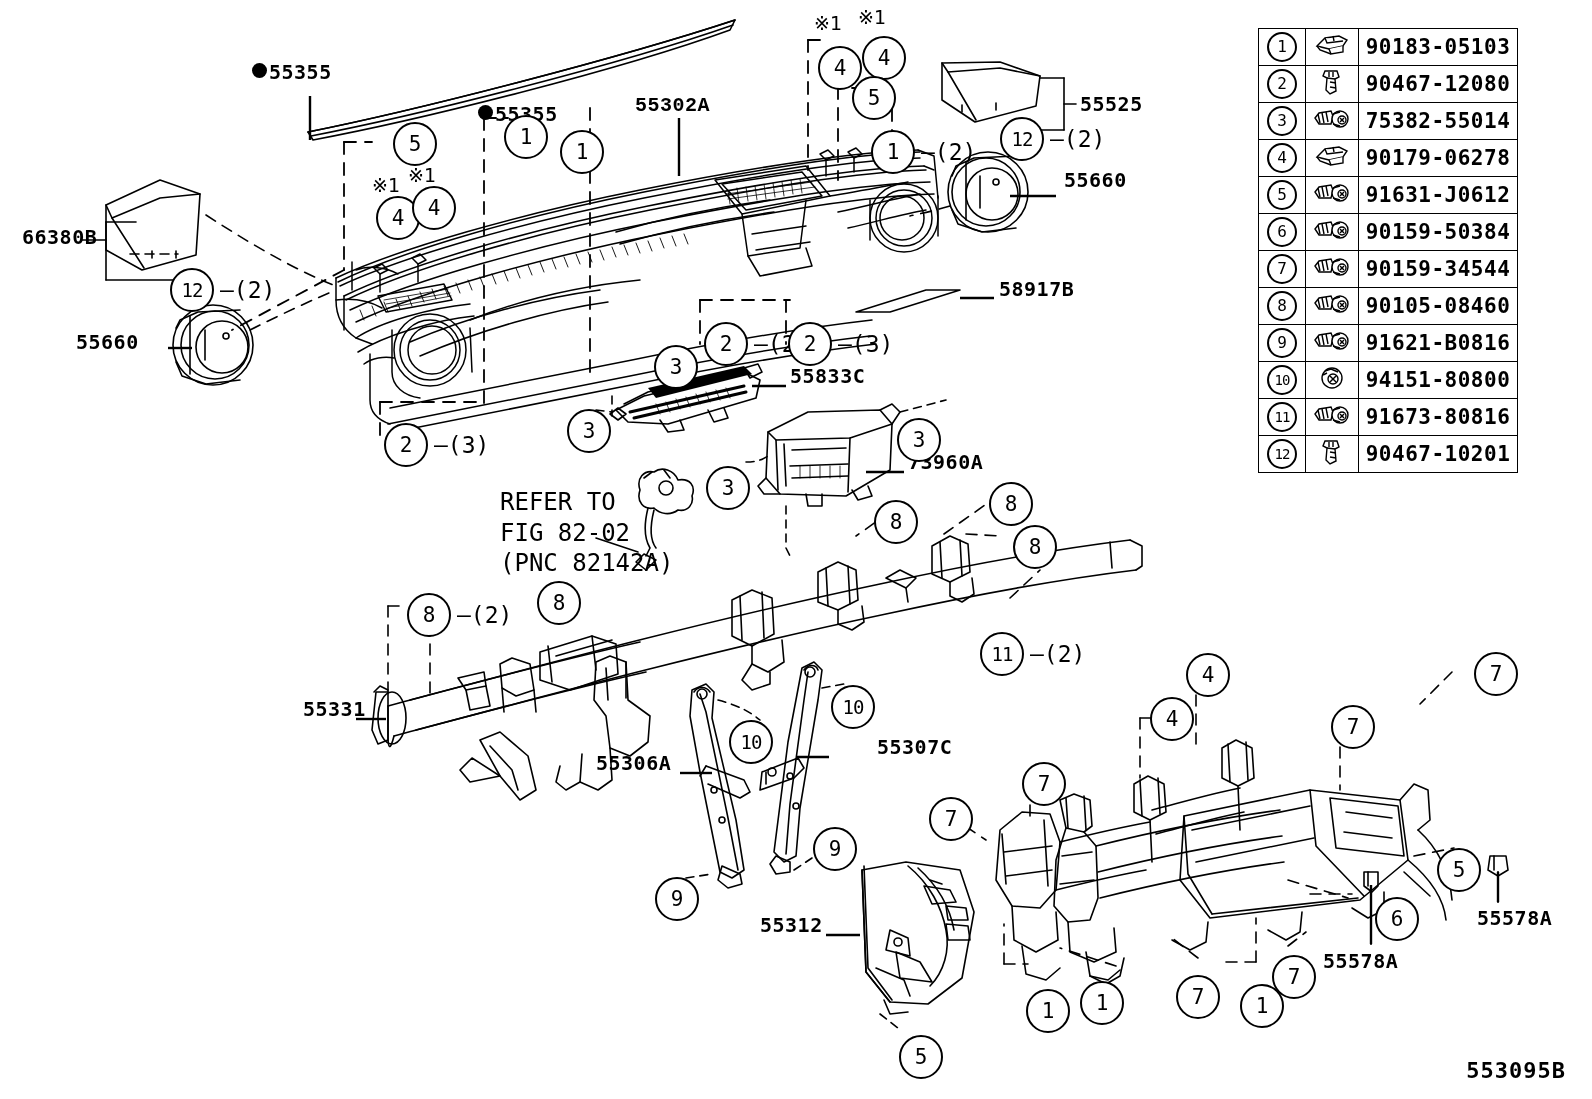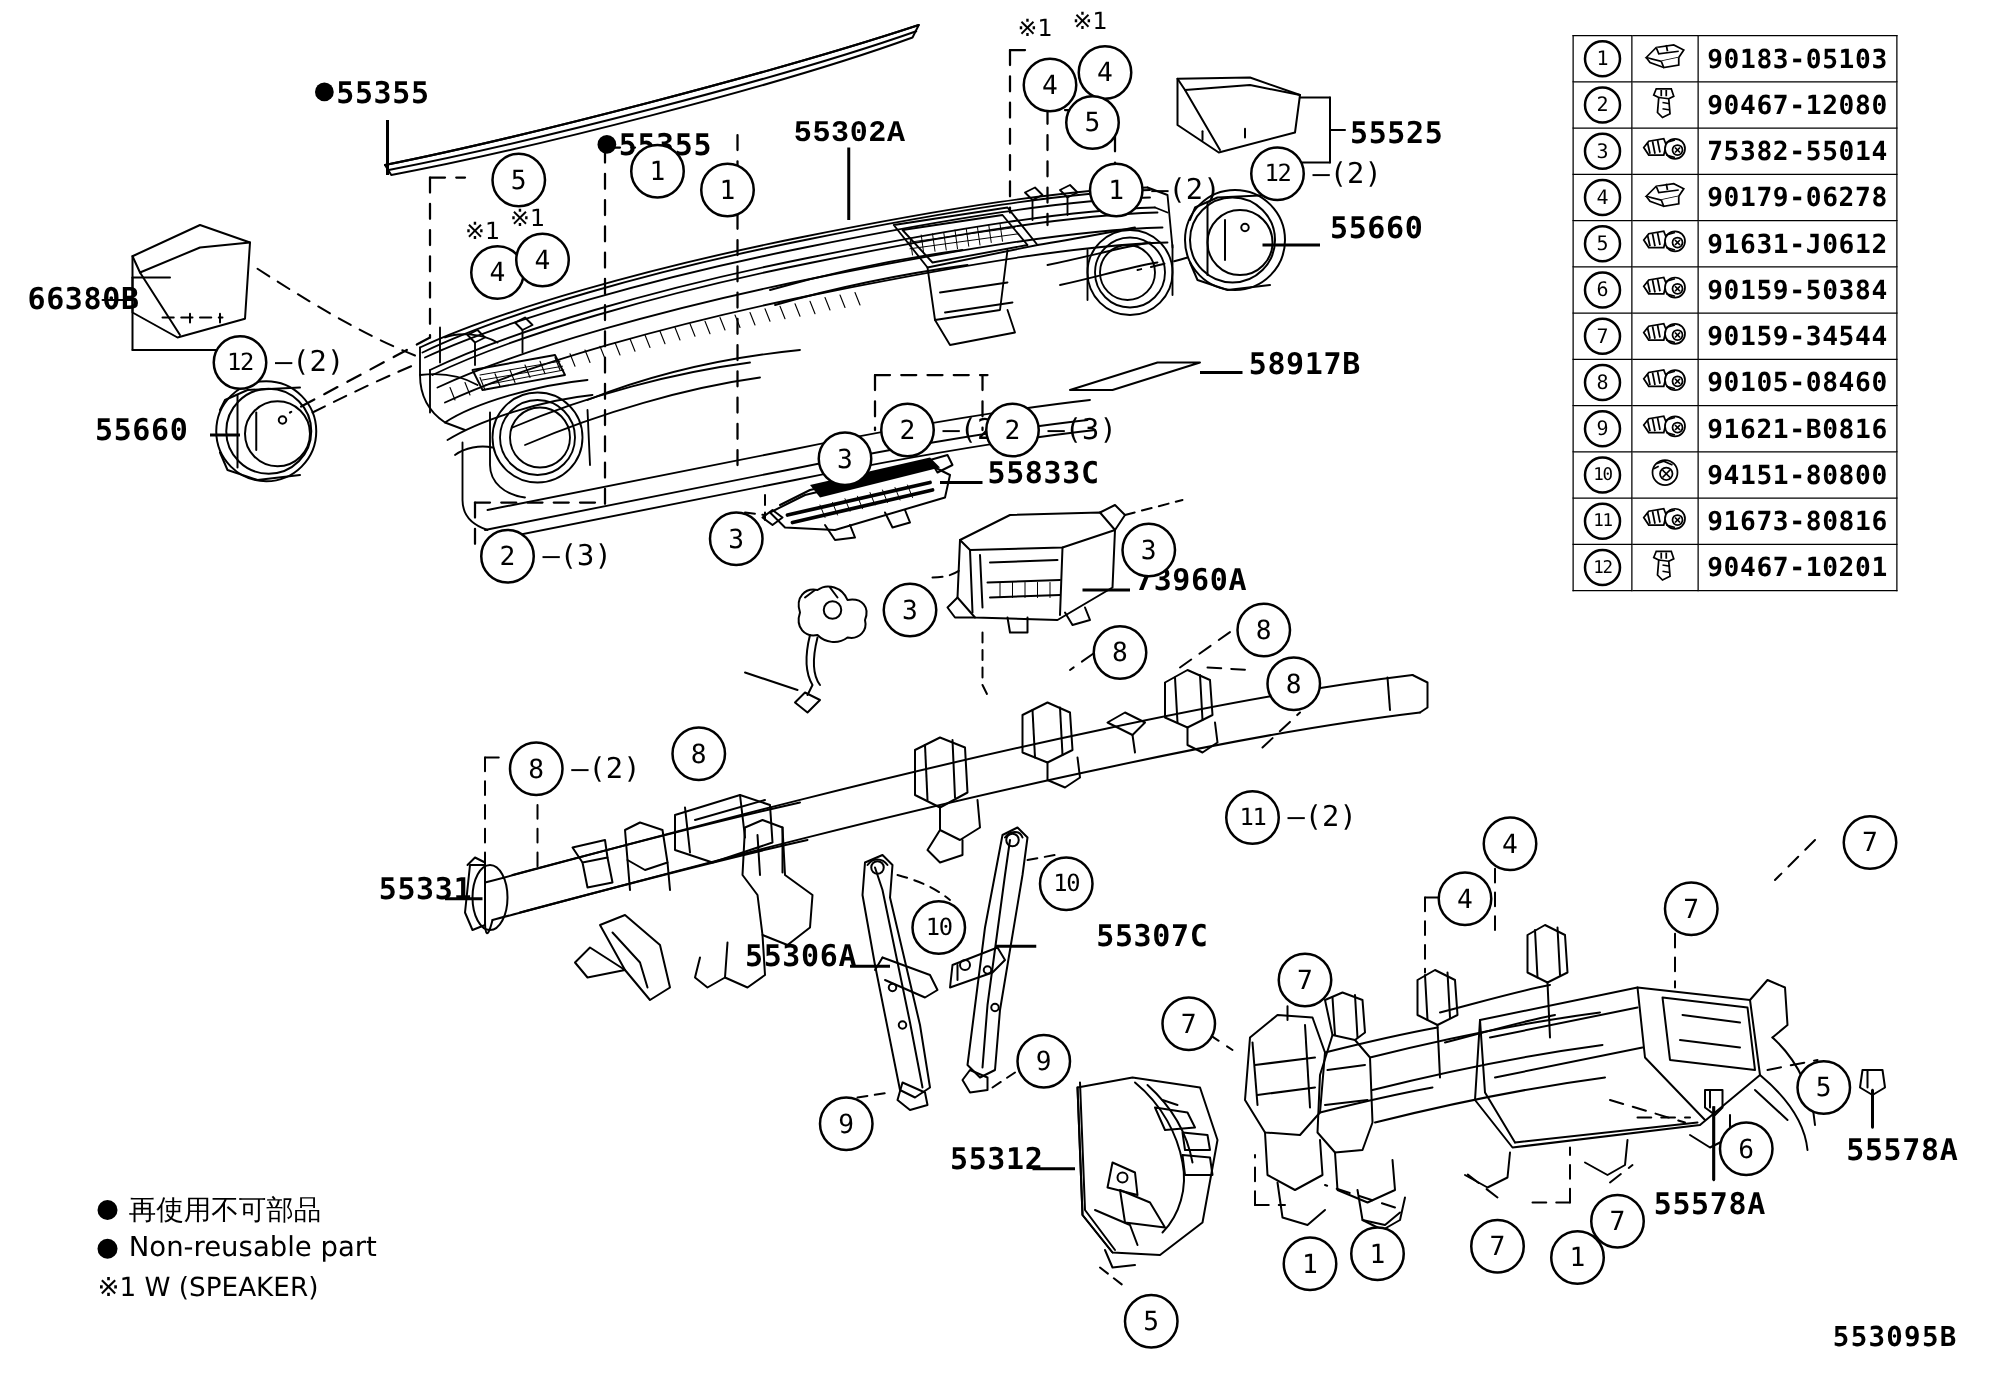--- a/index.html
+++ b/index.html
@@ -20,21 +20,21 @@
   #art {
     position: absolute;
     left: 0; top: 0;
     width: 1592px;
     height: 1099px;
   }
   
   .plabel {
     position: absolute;
     font-family: "DejaVu Sans Mono", "Liberation Mono", monospace;
-    font-size: 24px;
+    font-size: 20px;
     font-weight: bold;
     letter-spacing: 0.5px;
     color: #000;
     white-space: nowrap;
     line-height: 1;
   }
   .dot {
     display: inline-block;
     width: 15px; height: 15px;
     border-radius: 50%;
@@ -727,34 +727,24 @@
       <div class="circ w44" style="left: 1272px; top: 955px;">7</div>
       <div class="circ w44" style="left: 899px; top: 1035px;">5</div>
     </div>
   <div id="marks-layer">
       <div class="komejirushi" style="left: 372px; top: 176px;">※1</div>
       <div class="komejirushi" style="left: 408px; top: 166px;">※1</div>
       <div class="komejirushi" style="left: 814px; top: 14px;">※1</div>
       <div class="komejirushi" style="left: 858px; top: 8px;">※1</div>
     </div>
 
-
-  <div id="legend">
-      <div class="lrow">
-        <div class="ldot"></div>
-        <span class="jp">再使用不可部品</span>
-      </div>
-      <div class="lrow">
-        <div class="ldot"></div>
-        <span class="en">Non-reusable part</span>
-      </div>
-      <div class="lrow">
-        <span class="sp">※1 W (SPEAKER)</span>
-      </div>
-    </div>
+  <div class="reftext" id="refnote" style="left: 500px; top: 487px;">REFER TO
+FIG 82-02
+(PNC 82142A)</div>
+
 
   <table id="ptable">
     <tbody id="ptable-body">
         <tr>
           <td class="c-num"><span class="tnum">1</span></td>
           <td class="c-ico"><svg width="46" height="30" viewBox="0 0 46 30">
       <g stroke="#000" stroke-width="1.4" fill="#fff">
         <path d="M8,16 L16,8 L30,6 L38,10 L34,16 L20,19 Z"></path>
         <path d="M20,19 L22,24 L34,22 L34,16"></path>
         <path d="M16,8 L18,13 L34,11"></path>

